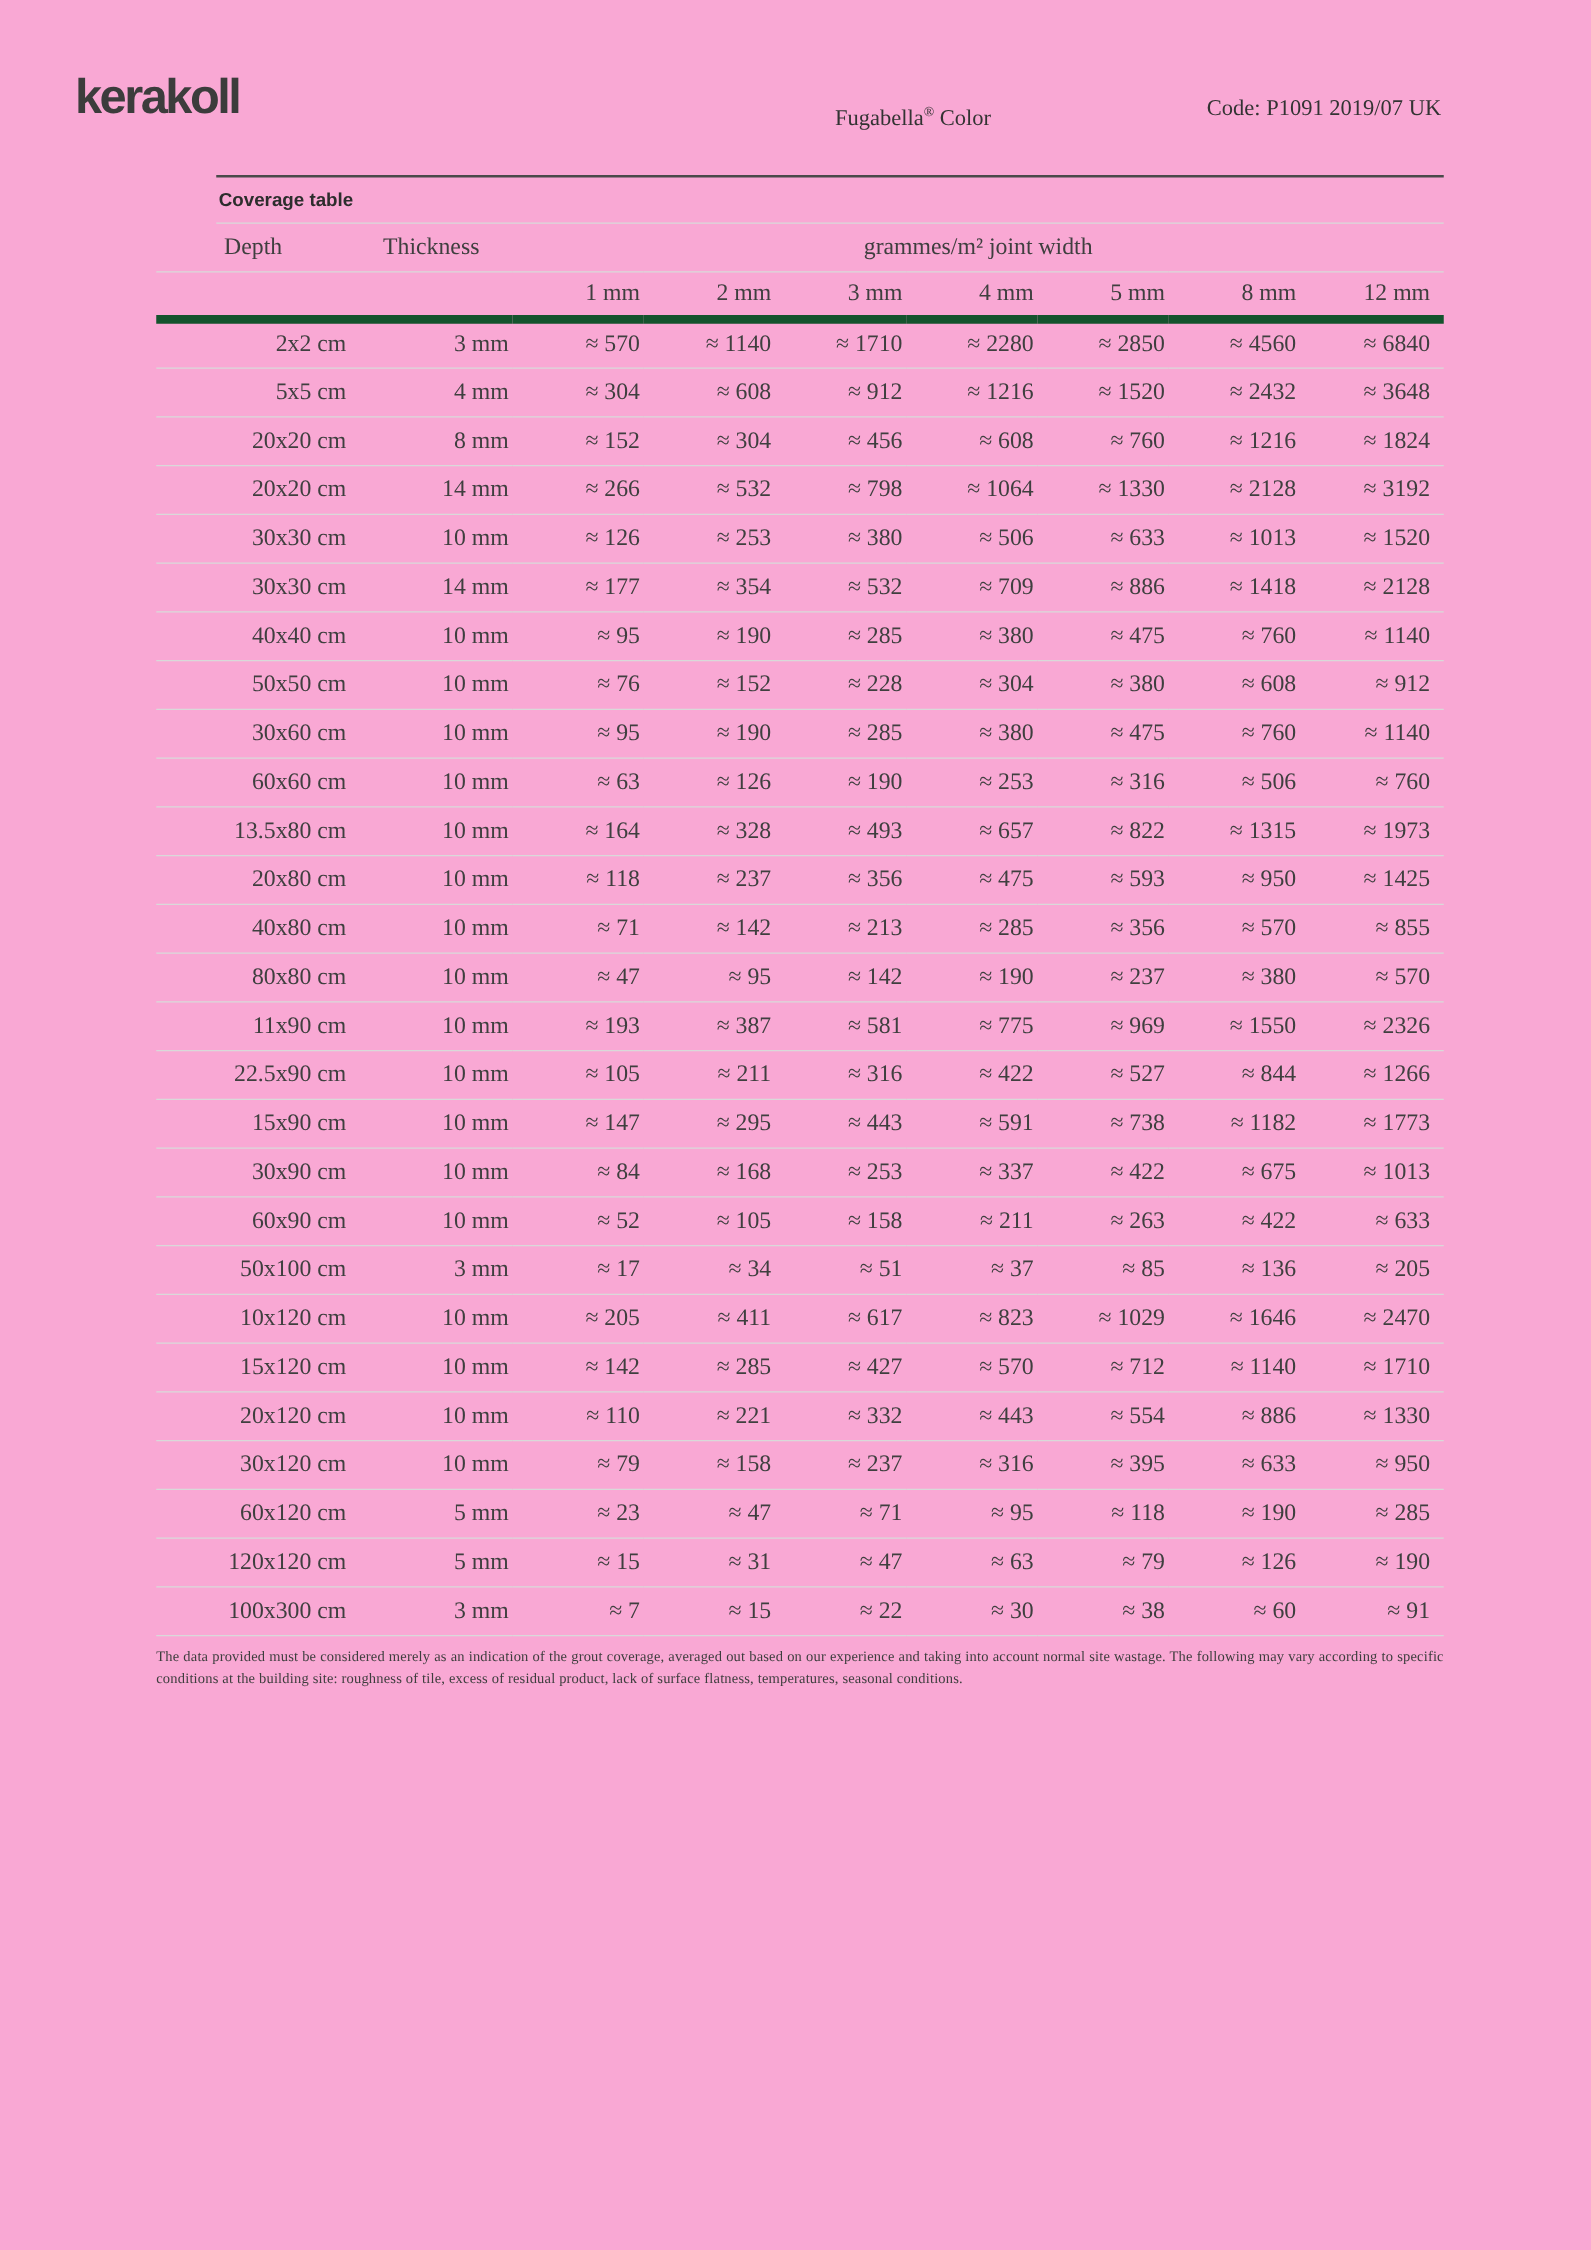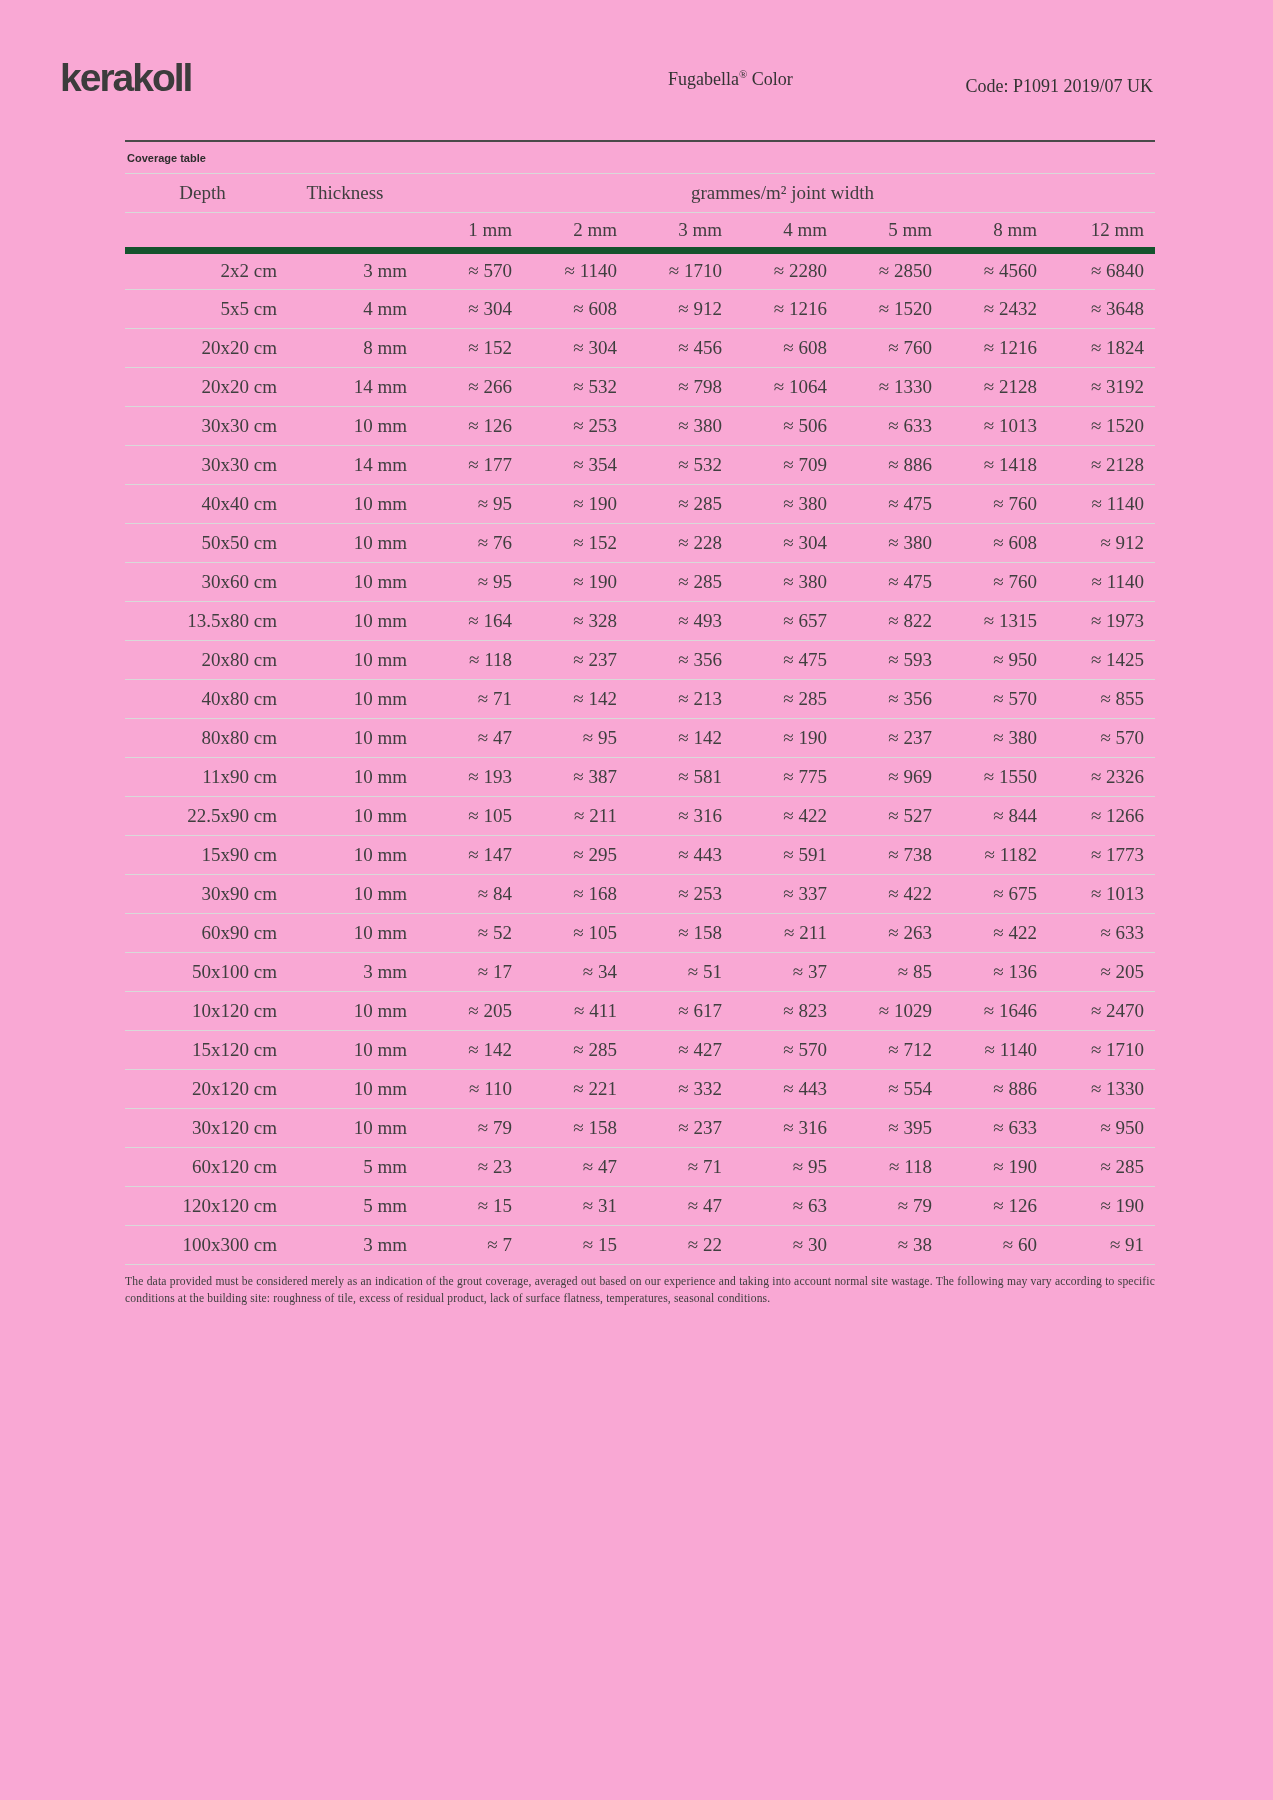--- a/index.html
+++ b/index.html
@@ -20,21 +20,21 @@
     top: 56px;
     font-family: "Liberation Sans", sans-serif;
     font-weight: bold;
     font-size: 39px;
     letter-spacing: -2px;
     color: #3c3c3c;
   }
   .product {
     position: absolute;
     left: 668px;
-    top: 68px;
+    top: 84px;
     font-size: 18px;
     color: #333333;
     white-space: pre;
     text-align: center;
   }
   .product sup { font-size: 11px; }
   .doc-code {
     position: absolute;
     right: 120px;
     top: 76px;
@@ -47,23 +47,24 @@
     position: absolute;
     left: 125px;
     top: 140px;
     width: 1030px;
   }
   .table-title {
     border-top: 2px solid #4a4a4a;
     border-bottom: 1px solid #d9d9d9;
     font-family: "Liberation Sans", sans-serif;
     font-weight: bold;
-    font-size: 11px;
+    font-size: 15px;
     color: #2d2d2d;
     padding: 10px 2px 9px 2px;
+    margin-left: 48px;
   }
   table.coverage {
     width: 100%;
     border-collapse: collapse;
     table-layout: fixed;
     font-size: 19px;
     color: #3f3f3f;
   }
   col.col-depth { width: 155px; }
   col.col-thickness { width: 130px; }
@@ -244,20 +245,31 @@
             <td>10 mm</td>
             <td>≈ 95</td>
             <td>≈ 190</td>
             <td>≈ 285</td>
             <td>≈ 380</td>
             <td>≈ 475</td>
             <td>≈ 760</td>
             <td>≈ 1140</td>
           </tr>
           <tr>
+            <td>60x60 cm</td>
+            <td>10 mm</td>
+            <td>≈ 63</td>
+            <td>≈ 126</td>
+            <td>≈ 190</td>
+            <td>≈ 253</td>
+            <td>≈ 316</td>
+            <td>≈ 506</td>
+            <td>≈ 760</td>
+          </tr>
+          <tr>
             <td>13.5x80 cm</td>
             <td>10 mm</td>
             <td>≈ 164</td>
             <td>≈ 328</td>
             <td>≈ 493</td>
             <td>≈ 657</td>
             <td>≈ 822</td>
             <td>≈ 1315</td>
             <td>≈ 1973</td>
           </tr>

